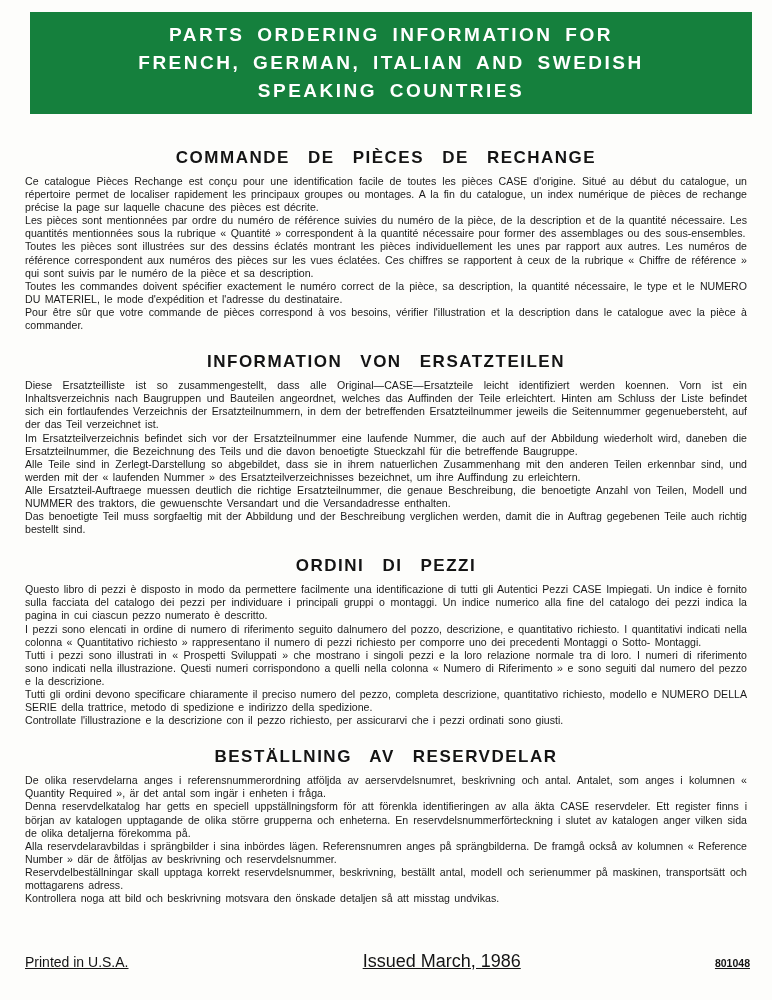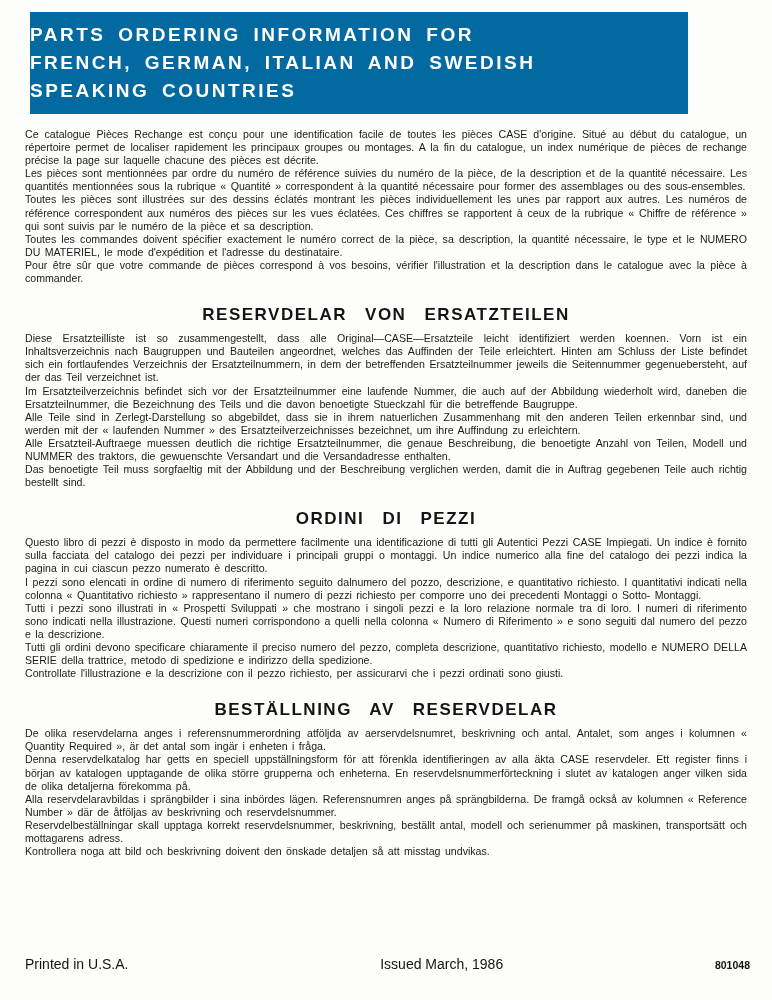--- a/index.html
+++ b/index.html
@@ -9,24 +9,24 @@
     margin:0 auto;
     background:#fdfdfb;
     color:#141414;
     font-family:"Liberation Sans", sans-serif;
     overflow:hidden;
     box-sizing:border-box;
   }
   .header-box{
     position:absolute;
     left:30px;top:12px;
-    width:658px;height:102px;
-    background:#0369a1;
+    width:722px;height:102px;
+    background:#15803d;
     display:flex;flex-direction:column;
-    justify-content:center;
+    justify-content:center;align-items:center;
     gap:6px;
   }
   .header-line{
     color:#ffffff;
     font-size:19px;
     font-weight:bold;
     letter-spacing:2.5px;
     word-spacing:5px;
     white-space:nowrap;
   }
@@ -52,67 +52,69 @@
     word-spacing:1.5px;
     color:#1a1a1a;
   }
   .section p span.b{font-weight:normal;}
   .footer{
     position:absolute;
     left:25px;right:22px;bottom:28px;
     display:flex;
     justify-content:space-between;
     align-items:baseline;
+    text-decoration:underline;
   }
   .footer-left{font-size:14px;}
-  .footer-center{font-size:14px;margin-left:40px;text-align:right;}
+  .footer-center{font-size:18px;margin-left:40px;text-align:right;}
   .footer-right{font-size:10.5px;font-weight:bold;}
 </style>
 </head>
 <body>
 
 <div class="page">
 
   <div class="header-box">
     <div class="header-line">PARTS ORDERING INFORMATION FOR</div>
     <div class="header-line">FRENCH, GERMAN, ITALIAN AND SWEDISH</div>
     <div class="header-line">SPEAKING COUNTRIES</div>
   </div>
 
   <div class="content">
       <div class="section">
+        <div class="section-title">COMMANDE DE PIÈCES DE RECHANGE</div>
         <p><span>Ce catalogue Pièces Rechange est conçu pour une identification facile de toutes les pièces CASE d'origine. Situé au début du catalogue, un répertoire permet de localiser rapidement les principaux groupes ou montages. </span><span class="b">A la fin du catalogue, un index numérique de pièces de rechange précise la page sur laquelle chacune des pièces est décrite.</span></p>
         <p><span>Les pièces sont mentionnées par ordre du numéro de référence suivies du numéro de la pièce, de la description et de la quantité nécessaire. Les quantités mentionnées sous la rubrique « Quantité » correspondent à la quantité nécessaire pour former des assemblages ou des sous-ensembles.</span></p>
         <p><span>Toutes les pièces sont illustrées sur des dessins éclatés montrant les pièces individuellement les unes par rapport aux autres. Les numéros de référence correspondent aux numéros des pièces sur les vues éclatées. Ces chiffres se rapportent à ceux de la rubrique « Chiffre de référence » qui sont suivis par le numéro de la pièce et sa description.</span></p>
         <p><span>Toutes les commandes doivent spécifier exactement le numéro correct de la pièce, sa description, la quantité nécessaire, le type et le NUMERO DU MATERIEL, le mode d'expédition et l'adresse du destinataire.</span></p>
         <p><span>Pour être sûr que votre commande de pièces correspond à vos besoins, vérifier l'illustration et la description dans le catalogue avec la pièce à commander.</span></p>
       </div>
       <div class="section">
-        <div class="section-title">RESERVDELAR VON ERSATZTEILEN</div>
+        <div class="section-title">INFORMATION VON ERSATZTEILEN</div>
         <p><span>Diese Ersatzteilliste ist so zusammengestellt, dass alle Original—CASE—Ersatzteile leicht identifiziert werden koennen. Vorn ist ein Inhaltsverzeichnis nach Baugruppen und Bauteilen angeordnet, welches das Auffinden der Teile erleichtert. Hinten am Schluss der Liste befindet sich ein fortlaufendes Verzeichnis der Ersatzteilnummern, in dem der betreffenden Ersatzteilnummer jeweils die Seitennummer gegenuebersteht, auf der das Teil verzeichnet ist.</span></p>
         <p><span>Im Ersatzteilverzeichnis befindet sich vor der Ersatzteilnummer eine laufende Nummer, die auch auf der Abbildung wiederholt wird, daneben die Ersatzteilnummer, die Bezeichnung des Teils und die davon benoetigte Stueckzahl für die betreffende Baugruppe.</span></p>
         <p><span>Alle Teile sind in Zerlegt-Darstellung so abgebildet, dass sie in ihrem natuerlichen Zusammenhang mit den anderen Teilen erkennbar sind, und werden mit der « laufenden Nummer » des Ersatzteilverzeichnisses bezeichnet, um ihre Auffindung zu erleichtern.</span></p>
         <p><span>Alle Ersatzteil-Auftraege muessen deutlich die richtige Ersatzteilnummer, die genaue Beschreibung, die benoetigte Anzahl von Teilen, Modell und NUMMER des traktors, die gewuenschte Versandart und die Versandadresse enthalten.</span></p>
         <p><span>Das benoetigte Teil muss sorgfaeltig mit der Abbildung und der Beschreibung verglichen werden, damit die in Auftrag gegebenen Teile auch richtig bestellt sind.</span></p>
       </div>
       <div class="section">
         <div class="section-title">ORDINI DI PEZZI</div>
         <p><span>Questo libro di pezzi è disposto in modo da permettere facilmente una identificazione di tutti gli Autentici Pezzi CASE Impiegati. Un indice è fornito sulla facciata del catalogo dei pezzi per individuare i principali gruppi o montaggi. Un indice numerico alla fine del catalogo dei pezzi indica la pagina in cui ciascun pezzo numerato è descritto.</span></p>
         <p><span>I pezzi sono elencati in ordine di numero di riferimento seguito dalnumero del pozzo, descrizione, e quantitativo richiesto. I quantitativi indicati nella colonna « Quantitativo richiesto » rappresentano il numero di pezzi richiesto per comporre uno dei precedenti Montaggi o Sotto- Montaggi.</span></p>
         <p><span>Tutti i pezzi sono illustrati in « Prospetti Sviluppati » che mostrano i singoli pezzi e la loro relazione normale tra di loro. I numeri di riferimento sono indicati nella illustrazione. Questi numeri corrispondono a quelli nella colonna « Numero di Riferimento » e sono seguiti dal numero del pezzo e la descrizione.</span></p>
         <p><span>Tutti gli ordini devono specificare chiaramente il preciso numero del pezzo, completa descrizione, quantitativo richiesto, modello e NUMERO DELLA SERIE della trattrice, metodo di spedizione e indirizzo della spedizione.</span></p>
         <p><span>Controllate l'illustrazione e la descrizione con il pezzo richiesto, per assicurarvi che i pezzi ordinati sono giusti.</span></p>
       </div>
       <div class="section">
         <div class="section-title">BESTÄLLNING AV RESERVDELAR</div>
         <p><span>De olika reservdelarna anges i referensnummerordning atföljda av aerservdelsnumret, beskrivning och antal. Antalet, som anges i kolumnen « Quantity Required », är det antal som ingär i enheten i fråga.</span></p>
         <p><span>Denna reservdelkatalog har getts en speciell uppställningsform för att förenkla identifieringen av alla äkta CASE reservdeler. Ett register finns i början av katalogen upptagande de olika större grupperna och enheterna. En reservdelsnummerförteckning i slutet av katalogen anger vilken sida de olika detaljerna förekomma på.</span></p>
         <p><span>Alla reservdelaravbildas i sprängbilder i sina inbördes lägen. Referensnumren anges på sprängbilderna. De framgå också av kolumnen « Reference Number » där de åtföljas av beskrivning och reservdelsnummer.</span></p>
         <p><span>Reservdelbeställningar skall upptaga korrekt reservdelsnummer, beskrivning, beställt antal, modell och </span><span class="b">serienummer</span><span> på maskinen, transportsätt och mottagarens adress.</span></p>
-        <p><span>Kontrollera noga att bild och beskrivning doivent den önskade detaljen så att misstag undvikas.</span></p>
+        <p><span>Kontrollera noga att bild och beskrivning motsvara den önskade detaljen så att misstag undvikas.</span></p>
       </div>
     </div>
 
   <div class="footer">
     <span class="footer-left">Printed in U.S.A.</span>
     <span class="footer-center">Issued March, 1986</span>
     <span class="footer-right">801048</span>
   </div>
 
 </div>

